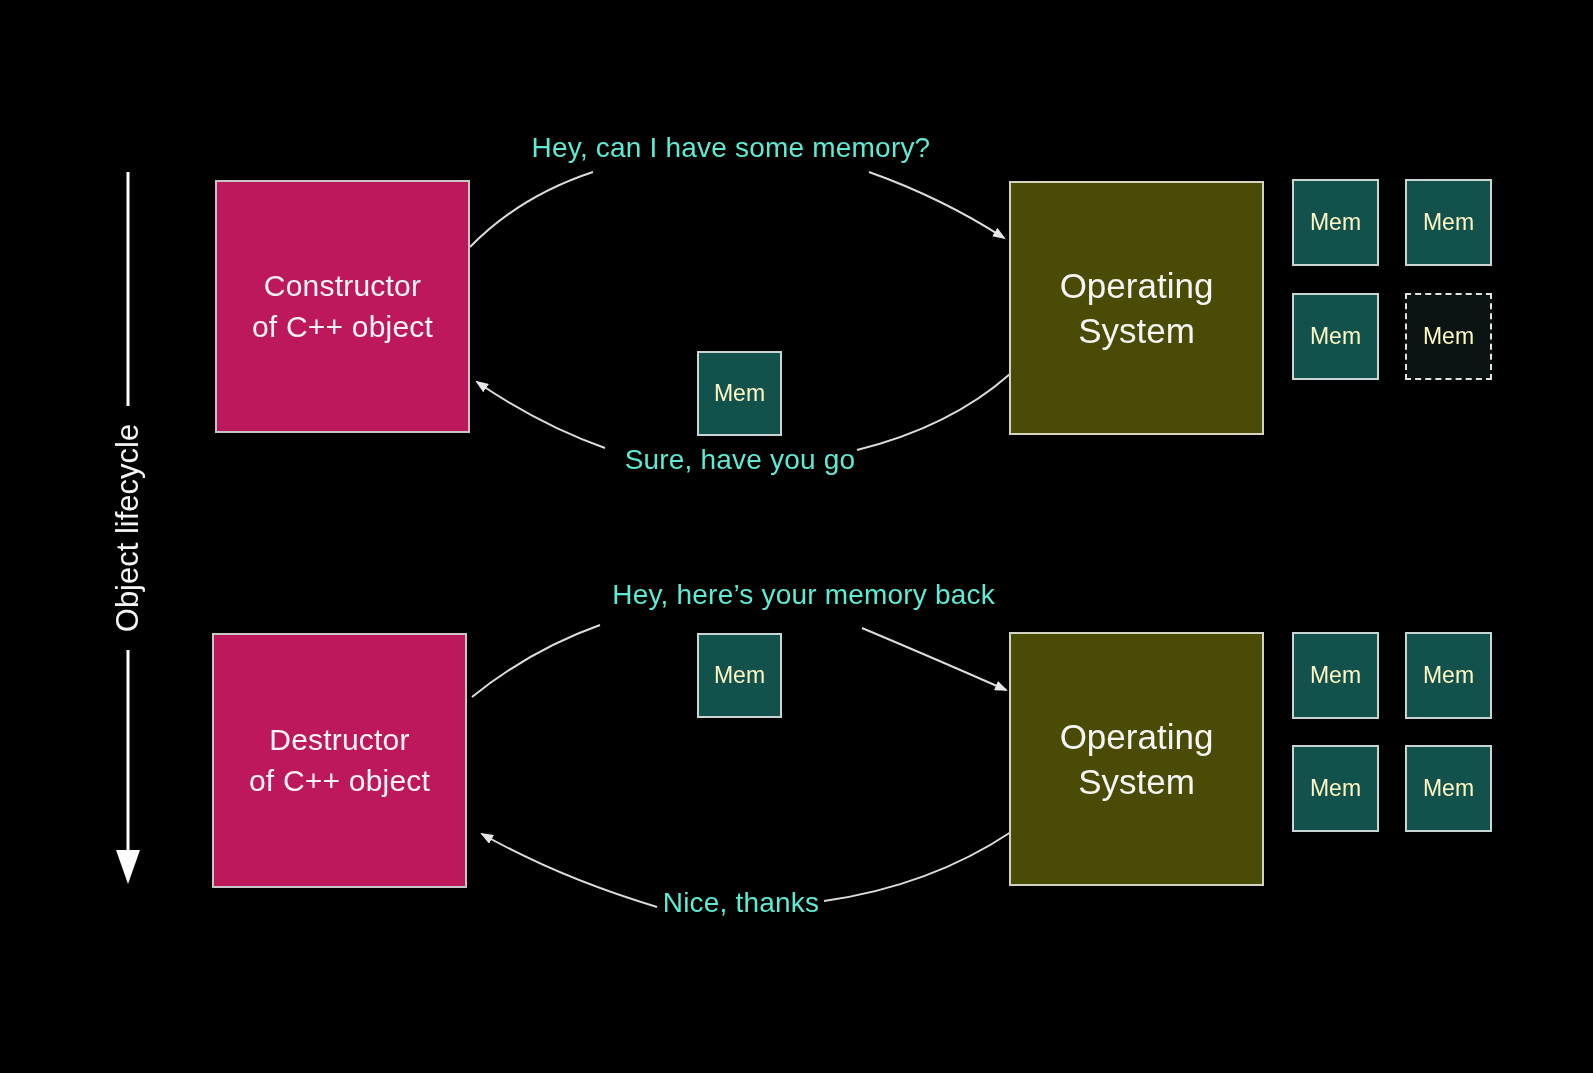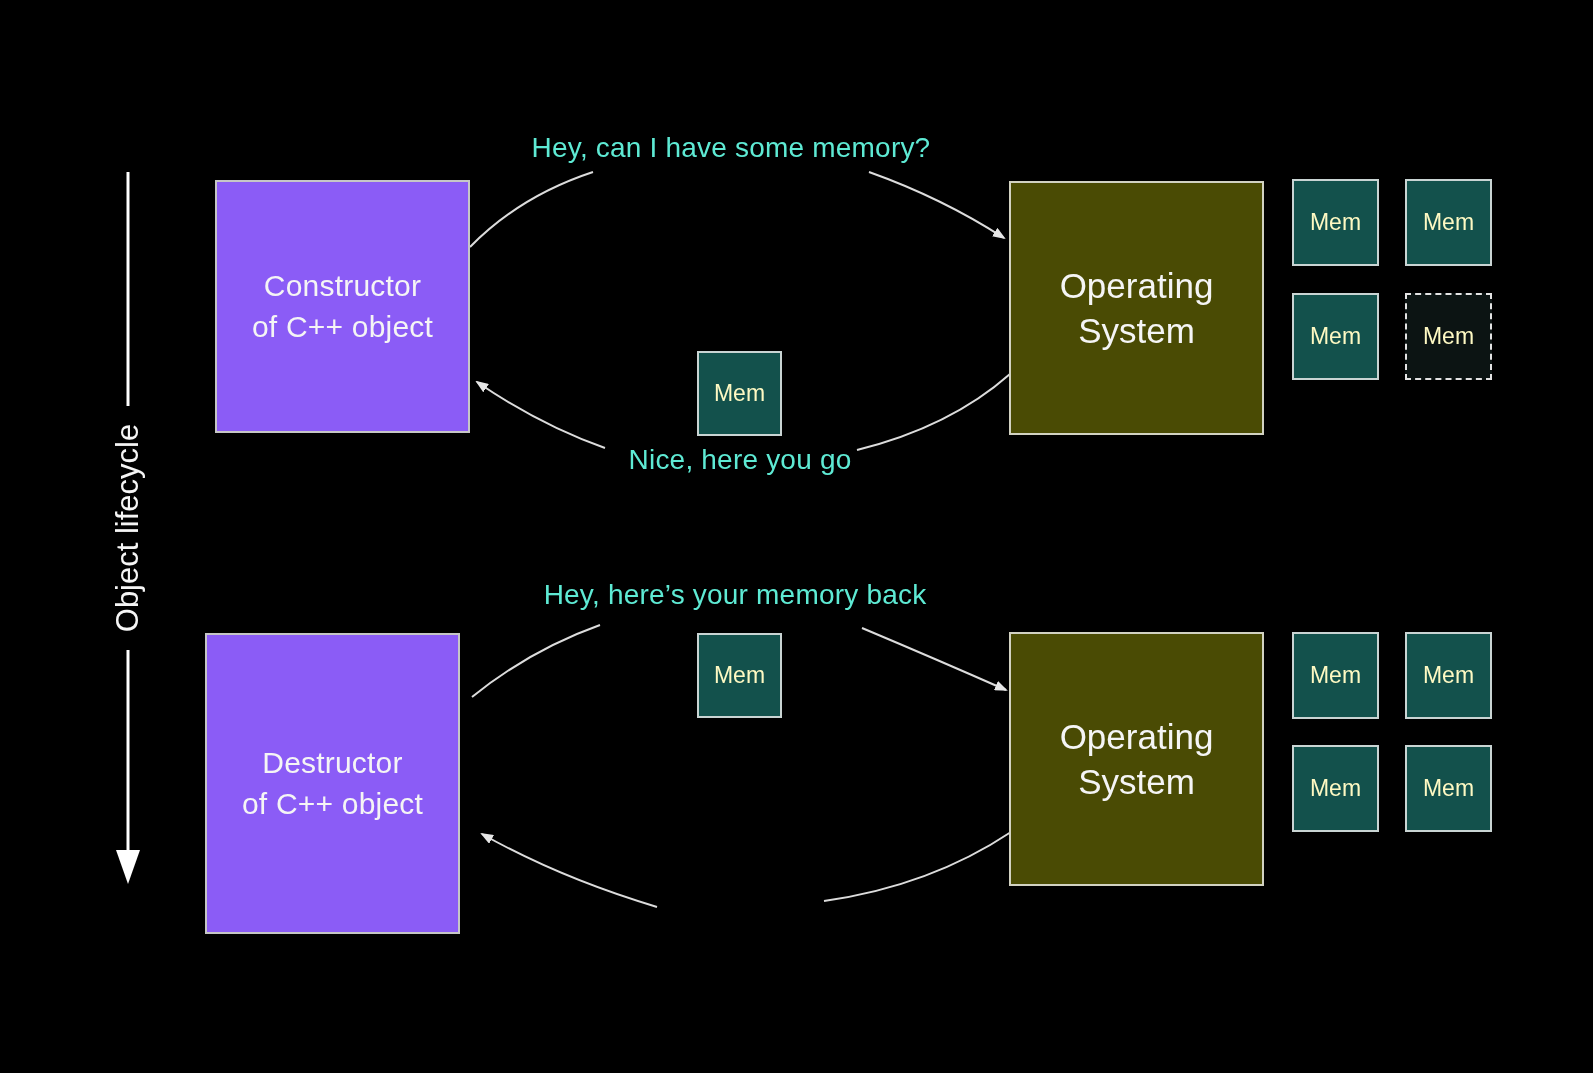--- a/index.html
+++ b/index.html
@@ -14,21 +14,21 @@
   .stage *{box-sizing:border-box;}
   svg.overlay{position:absolute;left:0;top:0;width:100%;height:100%;}
 
   .box{
     position:absolute;
     display:flex;flex-direction:column;
     align-items:center;justify-content:center;
     text-align:center;
   }
   .actor-box{
-    background:#8b5cf6;
+    background:#be185d;
     border:2px solid #c6c6c6;
     font-size:30px;line-height:1.35;
     letter-spacing:.2px;
   }
   .os-box{
     background:#4a4b04;
     border:2px solid #d2d2c2;
     font-size:35px;line-height:1.3;
     font-weight:400;
     text-align:right;
@@ -109,51 +109,52 @@
     <span>Operating</span>
     <span>System</span>
   </div>
 
   <div class="speech" style="left:471px;top:132px;">Hey, can I have some memory?</div>
 
   <div class="mem" style="left:697px;top:351px;width:85px;height:85px;">
     <span>Mem</span>
   </div>
 
-  <div class="speech" style="left:480px;top:444px;">Nice, here you go</div>
+  <div class="speech" style="left:480px;top:444px;">Sure, have you go</div>
 
   <div class="mem" style="left:1292px;top:179px;width:87px;height:87px;">
     <span>Mem</span>
   </div>
   <div class="mem" style="left:1405px;top:179px;width:87px;height:87px;">
     <span>Mem</span>
   </div>
   <div class="mem" style="left:1292px;top:293px;width:87px;height:87px;">
     <span>Mem</span>
   </div>
   <div class="mem dashed" style="left:1405px;top:293px;width:87px;height:87px;">
     <span>Mem</span>
   </div>
 
-  <div class="box actor-box" style="left:205px;top:633px;width:255px;height:301px;">
+  <div class="box actor-box" style="left:212px;top:633px;width:255px;height:255px;">
     <span>Destructor</span>
     <span>of C++ object</span>
   </div>
 
   <div class="box os-box" style="left:1009px;top:632px;width:255px;height:254px;">
     <span>Operating</span>
     <span>System</span>
   </div>
 
-  <div class="speech" style="left:475px;top:579px;">Hey, here’s your memory back</div>
+  <div class="speech" style="left:475px;top:579px;text-align:right;">Hey, here’s your memory back</div>
 
   <div class="mem" style="left:697px;top:633px;width:85px;height:85px;">
     <span>Mem</span>
   </div>
 
+  <div class="speech" style="left:481px;top:887px;">Nice, thanks</div>
 
   <div class="mem" style="left:1292px;top:632px;width:87px;height:87px;">
     <span>Mem</span>
   </div>
   <div class="mem" style="left:1405px;top:632px;width:87px;height:87px;">
     <span>Mem</span>
   </div>
   <div class="mem" style="left:1292px;top:745px;width:87px;height:87px;">
     <span>Mem</span>
   </div>

